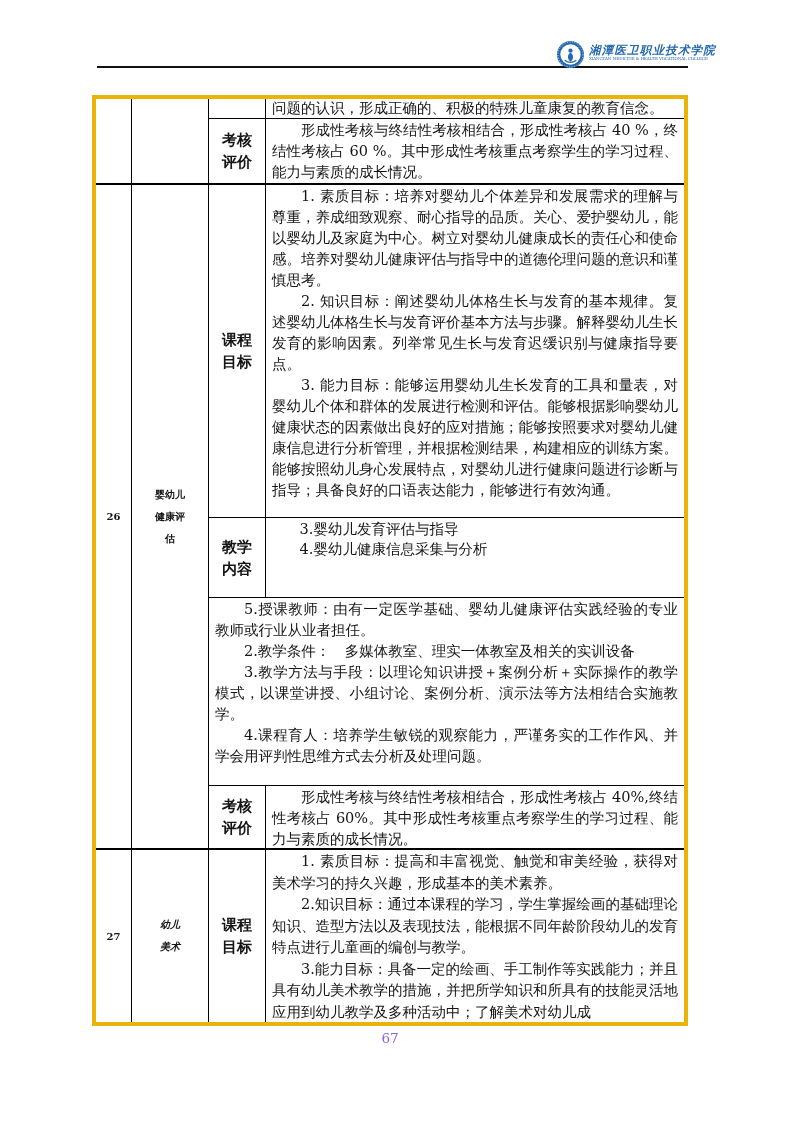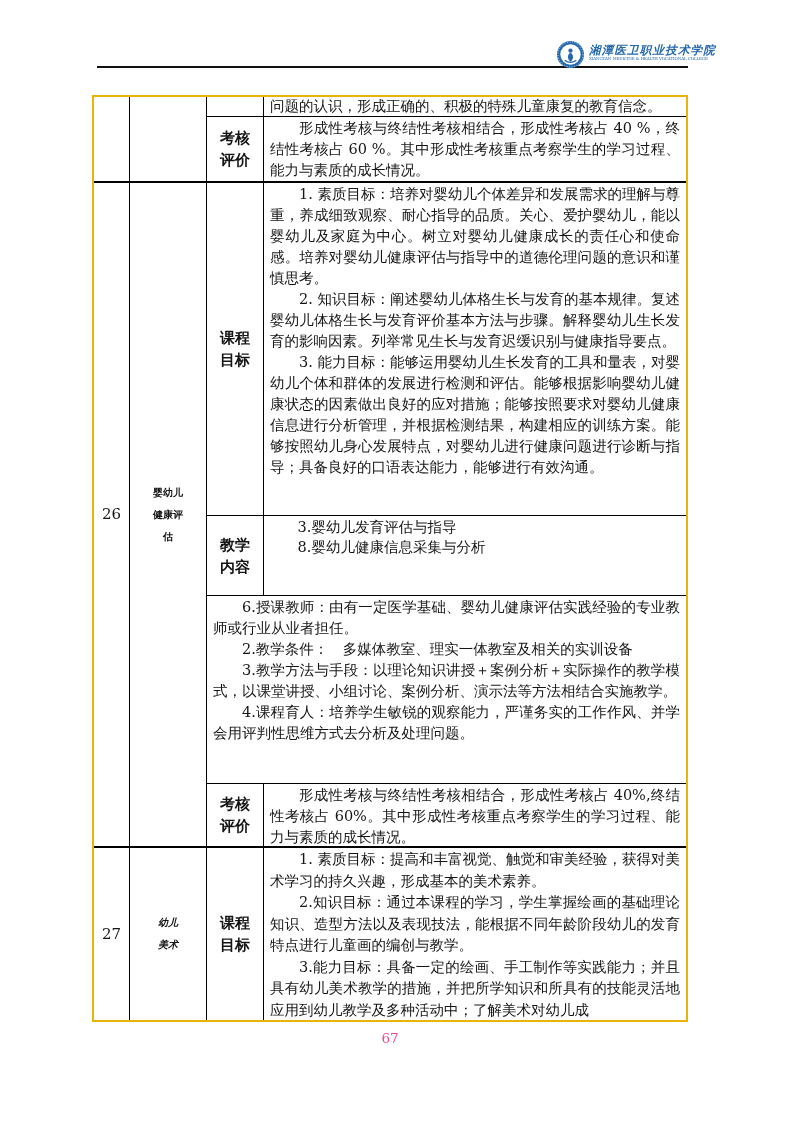--- a/index.html
+++ b/index.html
@@ -26,29 +26,30 @@
     letter-spacing:1.2px;white-space:nowrap;
   }
   .logo-en{
     font-size:6px;color:#2368ae;white-space:nowrap;letter-spacing:-0.2px;
     transform:scale(0.68);transform-origin:left top;margin-top:1px;
   }
 
   
   .syllabus-table{
     position:absolute;left:92px;top:95px;width:596px;
-    border:2px solid #eab308;box-sizing:border-box;
+    border:4px solid #eab308;box-sizing:border-box;
     font-size:14.5px;line-height:21px;
   }
   .major-row{display:flex;align-items:stretch;}
   .major-row + .major-row{border-top:2px solid #000;}
   .no-cell{
     flex:0 0 36px;border-right:1px solid #000;box-sizing:border-box;
     display:flex;align-items:center;justify-content:center;
-    font-size:15px;
+    font-size:10px;
+    font-weight:bold;
   }
   .course-cell{
     flex:0 0 77px;border-right:1px solid #000;box-sizing:border-box;
     display:flex;align-items:center;justify-content:center;
     font-weight:bold;font-size:10px;line-height:22px;
   }
   .course-inner{display:block;text-align:center;}
   .course-inner.w3{width:3em;}
   .course-inner.w2{width:2em;font-style:italic;}
   .sections{flex:1 1 auto;display:flex;flex-direction:column;min-width:0;}
@@ -75,21 +76,21 @@
   .h-obj26{height:332px;}
   .h-cont26{height:80px;}
   .h-cont26 .content-cell{line-height:20px;}
   .h-req26{height:188px;}
   .h-kh26{height:63px;}
   .h-obj27{height:172px;line-height:21.5px;}
 
   
   .page-number{
     position:absolute;left:92px;top:1030px;width:596px;text-align:center;
-    font-size:13.5px;color:#ec4899;
+    font-size:13.5px;color:#8b5cf6;
   }
 </style>
 </head>
 <body>
 
 <div class="page">
 
   <div class="header-rule"></div>
   <div class="logo">
     <svg class="emblem" viewBox="0 0 30 30">
@@ -148,26 +149,26 @@
               <div class="para">2. 知识目标：阐述婴幼儿体格生长与发育的基本规律。复述婴幼儿体格生长与发育评价基本方法与步骤。解释婴幼儿生长发育的影响因素。列举常见生长与发育迟缓识别与健康指导要点。</div>
               <div class="para">3. 能力目标：能够运用婴幼儿生长发育的工具和量表，对婴幼儿个体和群体的发展进行检测和评估。能够根据影响婴幼儿健康状态的因素做出良好的应对措施；能够按照要求对婴幼儿健康信息进行分析管理，并根据检测结果，构建相应的训练方案。能够按照幼儿身心发展特点，对婴幼儿进行健康问题进行诊断与指导；具备良好的口语表达能力，能够进行有效沟通。</div>
             </div>
         </div>
         <div class="subrow h-cont26 list-style">
           <div class="label-cell">
             <span class="label-inner">教学内容</span>
           </div>
           <div class="content-cell">
               <div class="para">3.婴幼儿发育评估与指导</div>
-              <div class="para">8.婴幼儿健康信息采集与分析</div>
+              <div class="para">4.婴幼儿健康信息采集与分析</div>
             </div>
         </div>
         <div class="subrow h-req26">
           <div class="content-cell">
-              <div class="para">6.授课教师：由有一定医学基础、婴幼儿健康评估实践经验的专业教师或行业从业者担任。</div>
+              <div class="para">5.授课教师：由有一定医学基础、婴幼儿健康评估实践经验的专业教师或行业从业者担任。</div>
               <div class="para">2.教学条件：　多媒体教室、理实一体教室及相关的实训设备</div>
               <div class="para">3.教学方法与手段：以理论知识讲授＋案例分析＋实际操作的教学模式，以课堂讲授、小组讨论、案例分析、演示法等方法相结合实施教学。</div>
               <div class="para">4.课程育人：培养学生敏锐的观察能力，严谨务实的工作作风、并学会用评判性思维方式去分析及处理问题。</div>
             </div>
         </div>
         <div class="subrow h-kh26">
           <div class="label-cell">
             <span class="label-inner">考核评价</span>
           </div>
           <div class="content-cell">

